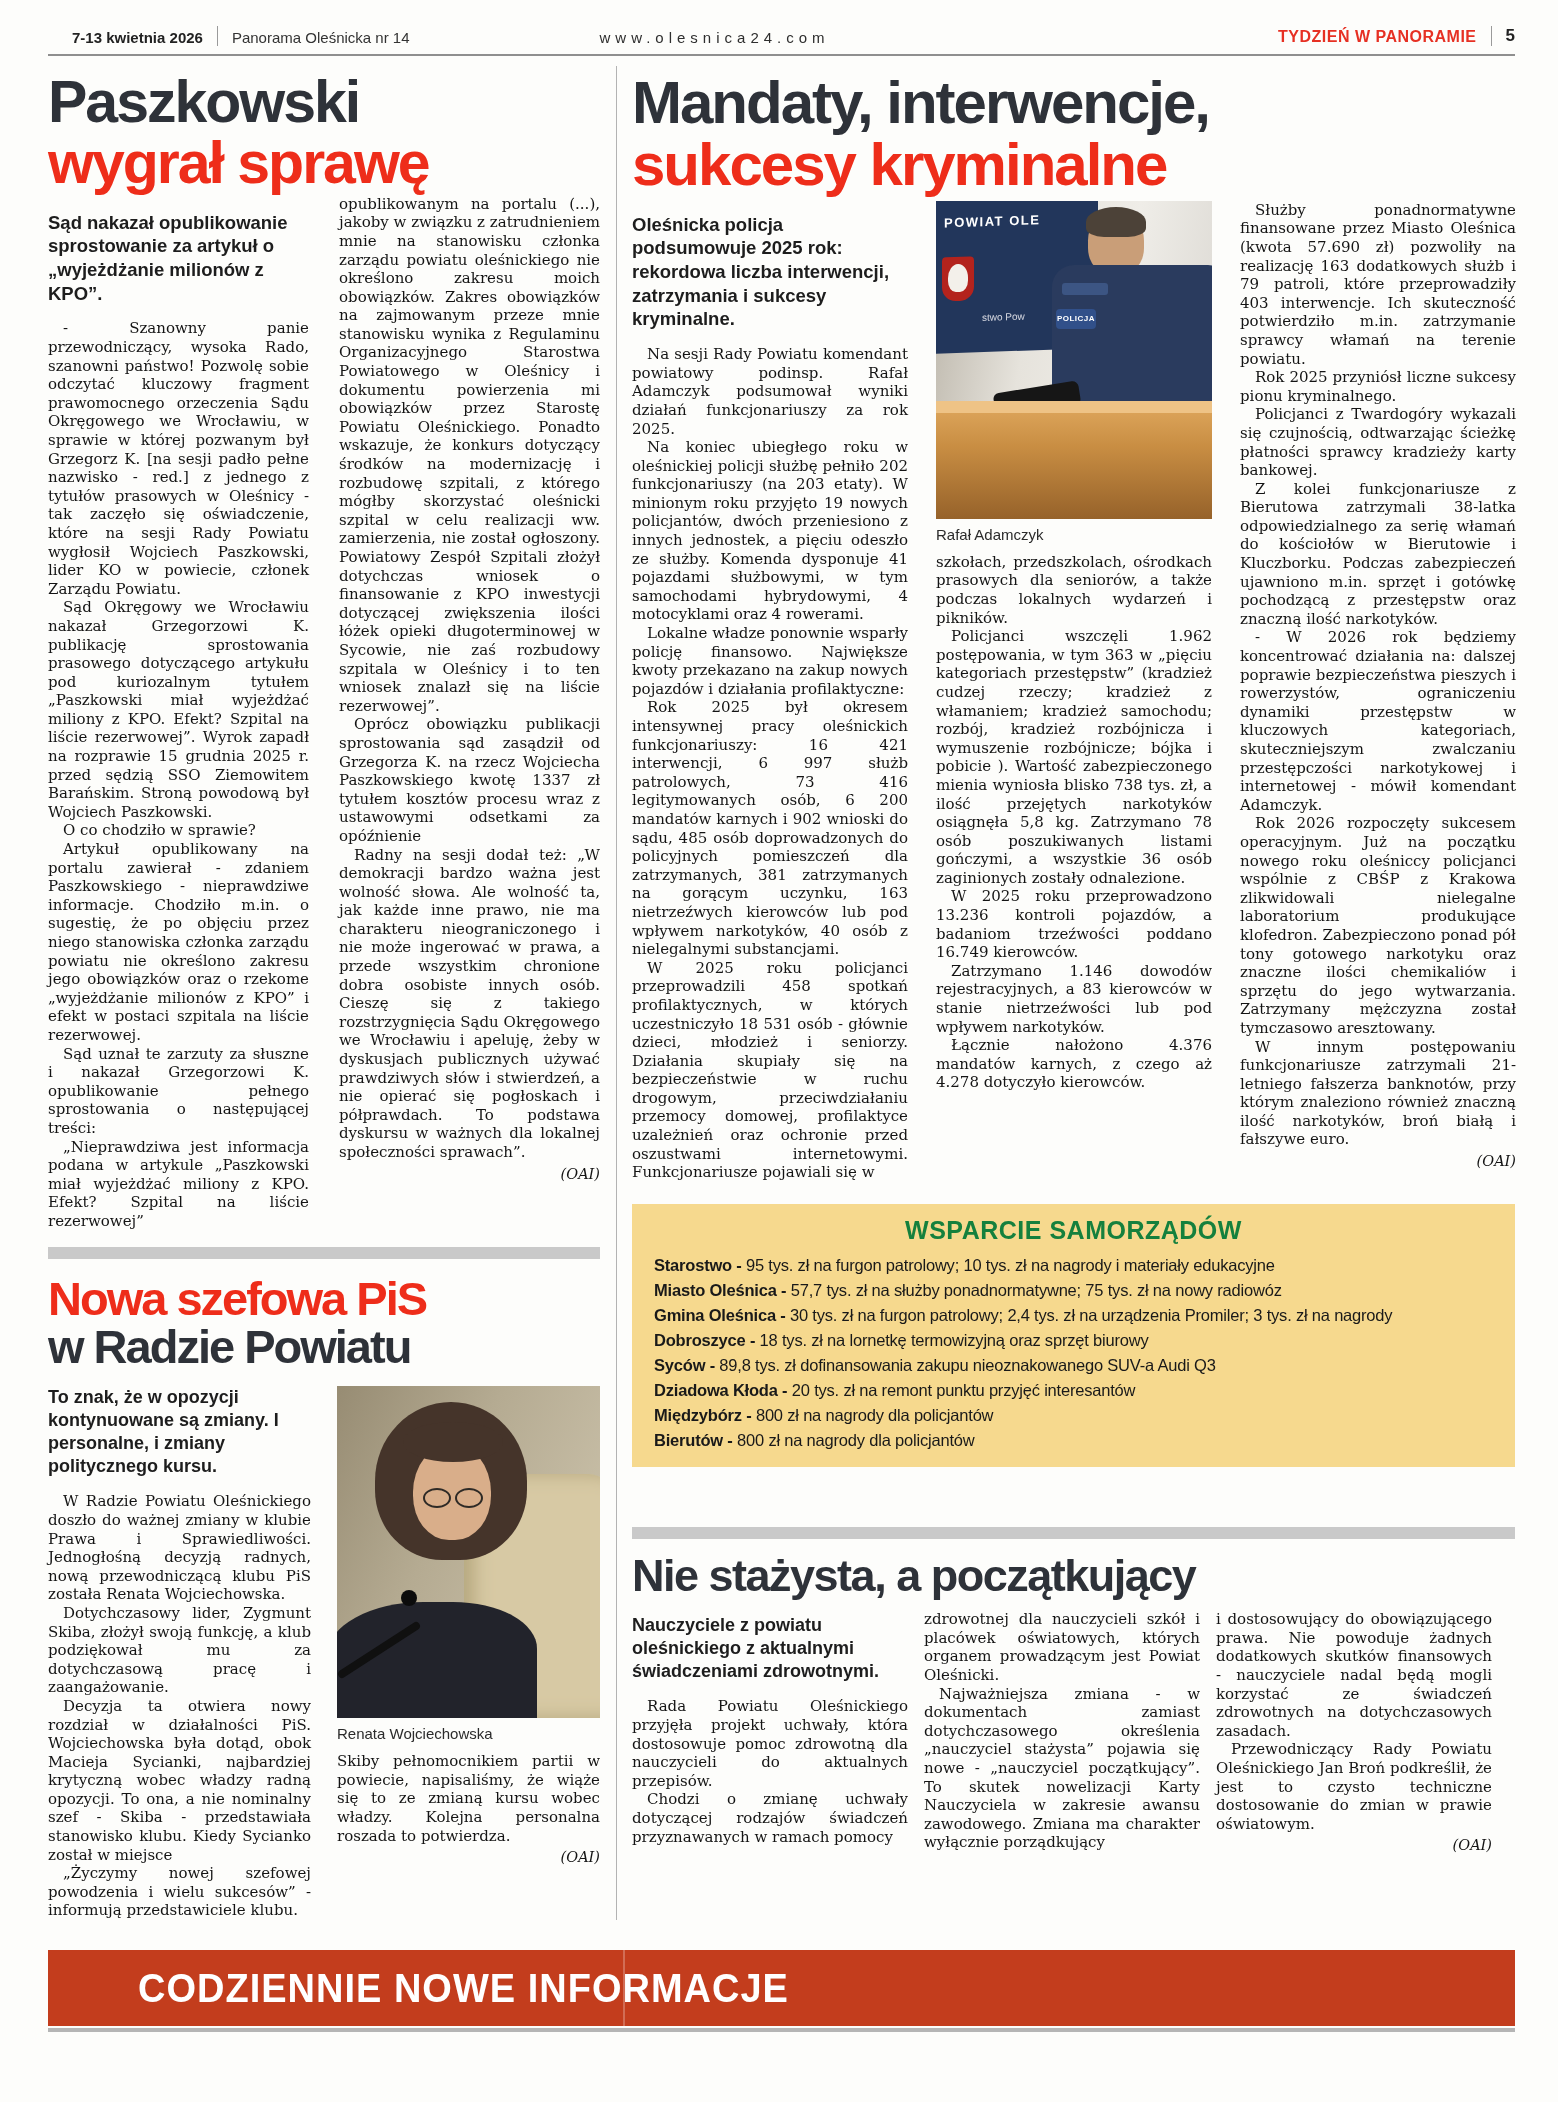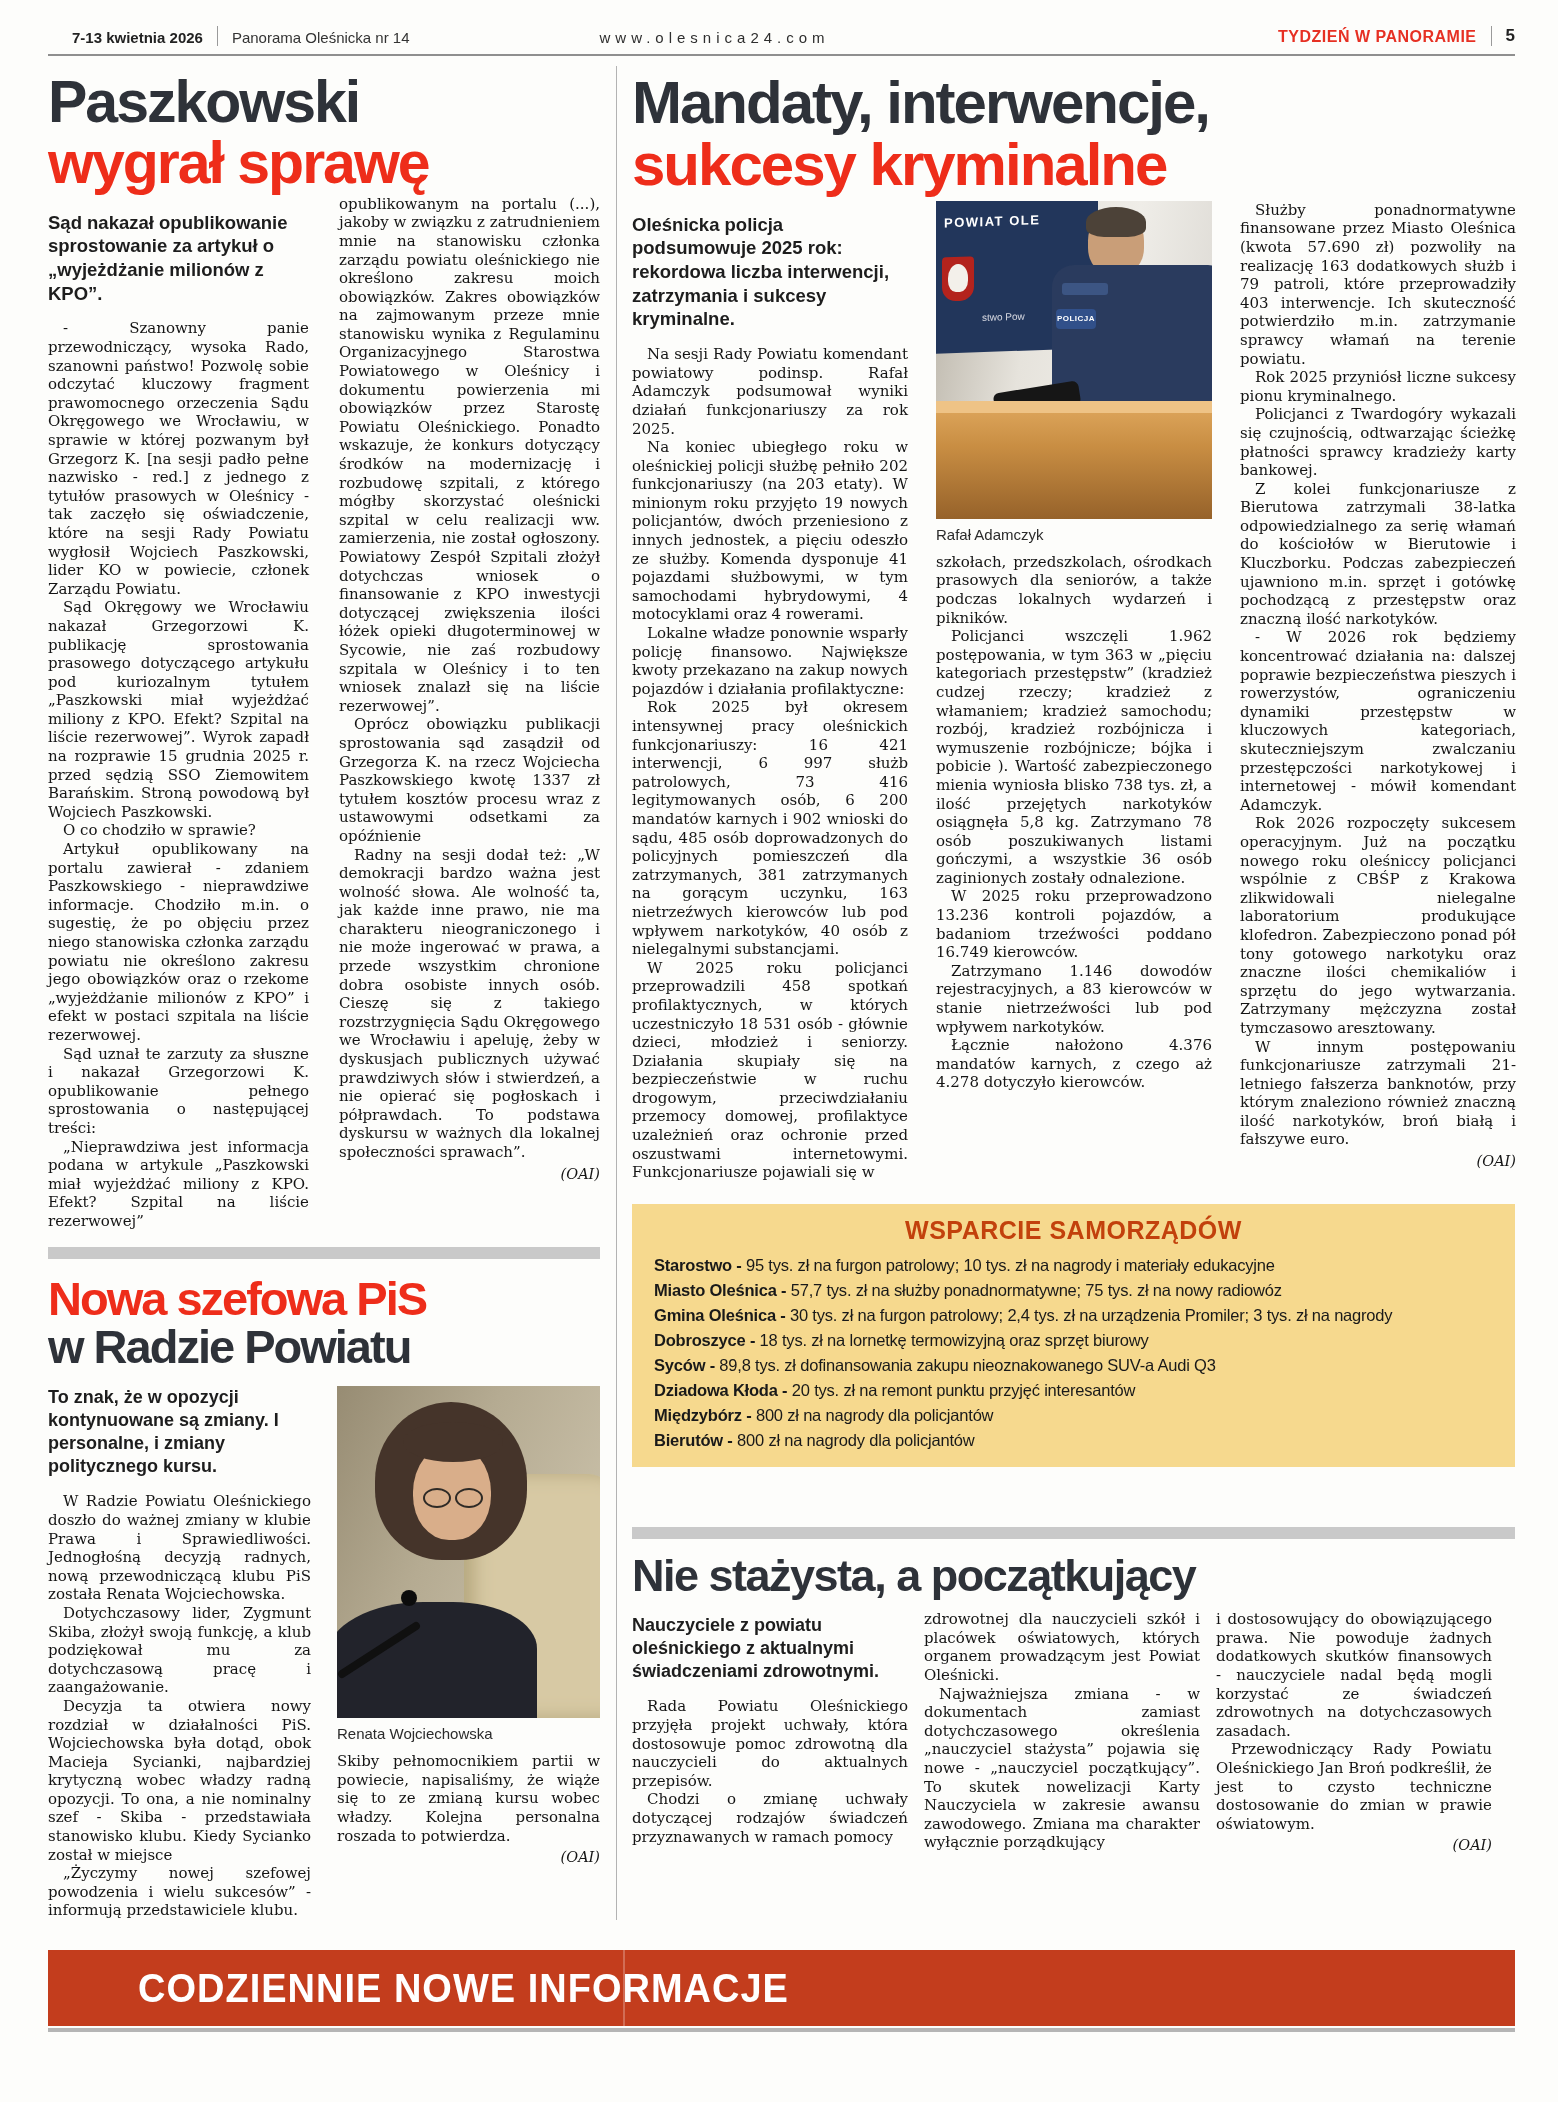--- a/index.html
+++ b/index.html
@@ -122,21 +122,21 @@
   .rw-sweater { position:absolute; left:-10px; bottom:0; width:210px; height:116px;
     background:#22232b; border-radius:46% 40% 0 0; }
   .rw-mic { position:absolute; left:-6px; bottom:64px; width:96px; height:8px;
     background:#101010; transform:rotate(-33deg); border-radius:4px; }
   .rw-michead { position:absolute; left:64px; bottom:112px; width:16px; height:16px;
     background:#0c0c0c; border-radius:50%; }
 
   
   .support-box { background:#f6d98e; margin-top:22px; padding:12px 22px 14px; }
   .support-title { text-align:center; font-weight:bold; font-size:25px;
-    color:#c2410c; letter-spacing:0.5px; margin-bottom:8px; }
+    color:#15803d; letter-spacing:0.5px; margin-bottom:8px; }
   .support-items p { font-size:16.5px; line-height:1.52; color:#191919; letter-spacing:-0.2px; }
   .support-items b { font-weight:bold; }
 
   
   .a4 { margin-top:60px; }
   .a4 .graybar { margin-bottom:14px; }
   .a4 h2 { font-size:45px; letter-spacing:-1.5px; }
   .a4-cols { display:flex; gap:16px; margin-top:10px; }
   .a4-cols .col { width:276px; flex:none; }
   .a4 .lead { margin-top:4px; font-size:18px; }

